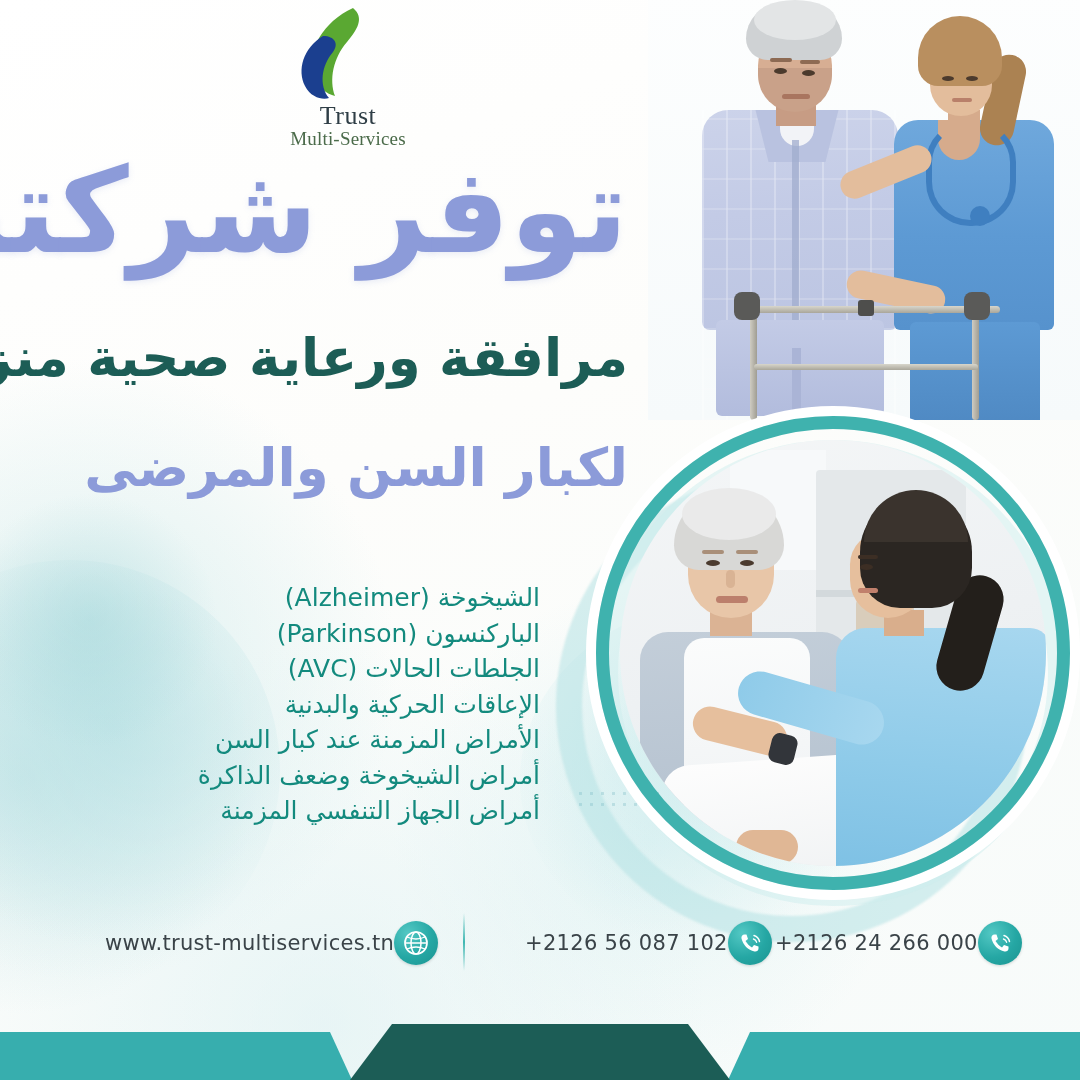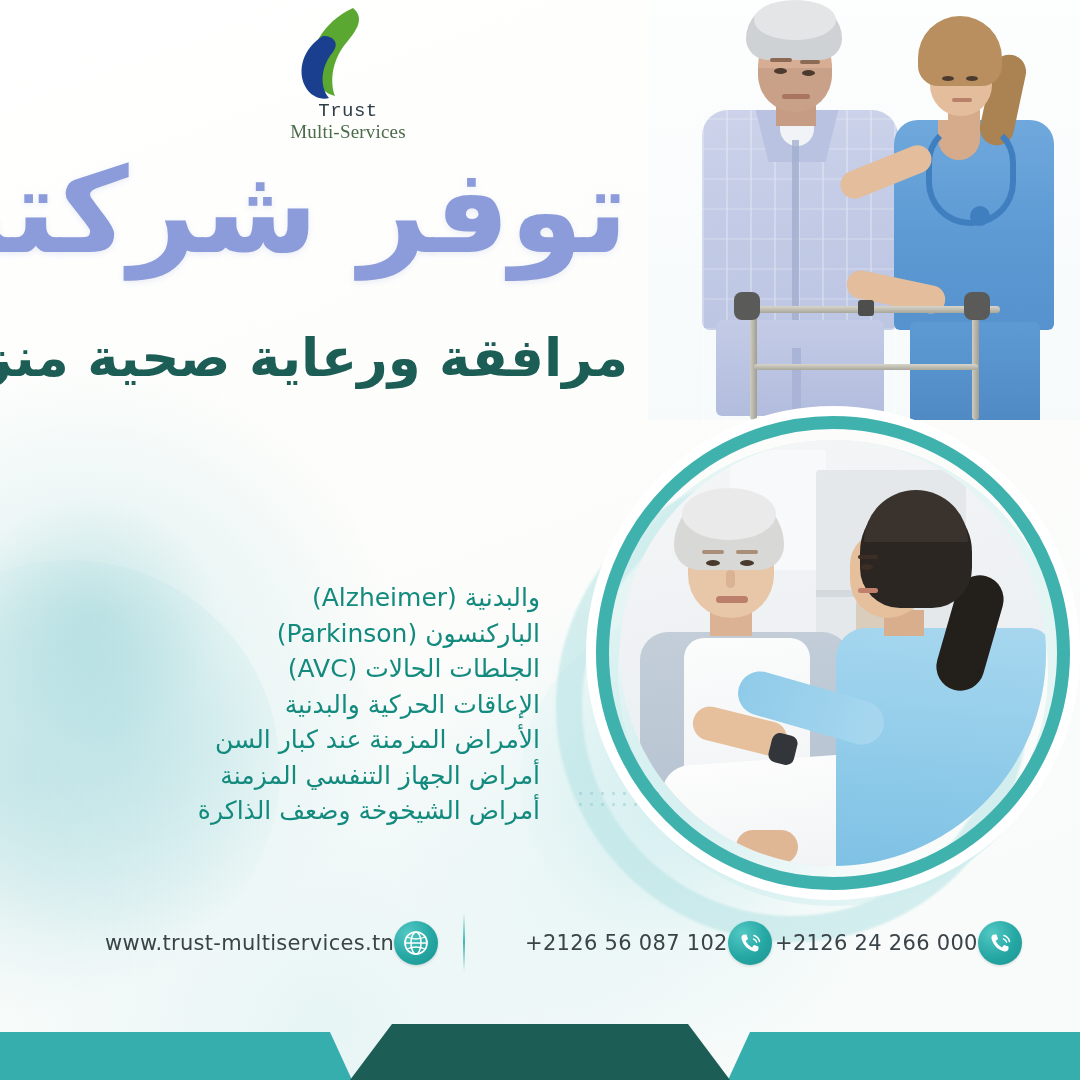--- a/index.html
+++ b/index.html
@@ -182,22 +182,22 @@
   .nurse2 .forearm{
     position:absolute;left:-150px;top:226px;width:96px;height:34px;border-radius:20px;
     background:#e6bf9d;transform:rotate(14deg);
   }
   .nurse2 .watch{position:absolute;left:-72px;top:246px;width:26px;height:30px;border-radius:8px;background:#32353a;transform:rotate(14deg);}
 
   
   .logo{position:absolute;left:283px;top:6px;width:130px;height:134px;text-align:center;}
   .logo-mark{width:130px;height:94px;}
   .logo-t1{
-    font-family:Liberation Mono, monospace;
-    font-size:19px;color:#2f3e46;letter-spacing:.5px;line-height:1.05;margin-top:-2px;
+    font-family:Liberation Serif, serif;
+    font-size:26px;color:#2f3e46;letter-spacing:.5px;line-height:1.05;margin-top:-2px;
   }
   .logo-t2{
     font-family:"Liberation Serif","DejaVu Serif",serif;
     font-size:19px;color:#4b6b4a;letter-spacing:.2px;line-height:1.1;
   }
 
   
   .head-1{
     position:absolute;right:452px;top:152px;
     font-size:118px;font-weight:700;color:#8c9bd9;line-height:1;
@@ -357,29 +357,30 @@
     <svg class="logo-mark" viewBox="0 0 130 94">
       <path d="M70 2 C40 16 24 44 30 68 C34 82 44 88 52 90 C46 74 50 52 64 36 C74 24 82 12 70 2 Z" fill="#5aa832"></path>
       <path d="M40 30 C20 42 14 64 22 80 C28 92 40 94 46 92 C36 80 38 60 50 46 C56 38 52 30 40 30 Z" fill="#1b3f8f"></path>
     </svg>
     <div class="logo-t1">Trust</div>
     <div class="logo-t2">Multi-Services</div>
   </div>
 
   <div class="head-1">توفر شركتنا</div>
   <div class="head-2">مرافقة ورعاية صحية منزلية</div>
+  <div class="head-3">لكبار السن والمرضى</div>
 
   <div class="conditions">
-    <div class="line">والبدنية (Alzheimer)</div>
+    <div class="line">الشيخوخة (Alzheimer)</div>
     <div class="line">الباركنسون (Parkinson)</div>
     <div class="line">الجلطات الحالات (AVC)</div>
     <div class="line">الإعاقات الحركية والبدنية</div>
     <div class="line">الأمراض المزمنة عند كبار السن</div>
+    <div class="line">أمراض الشيخوخة وضعف الذاكرة</div>
     <div class="line">أمراض الجهاز التنفسي المزمنة</div>
-    <div class="line">أمراض الشيخوخة وضعف الذاكرة</div>
   </div>
 
   <div class="footer">
 
     <div class="f-item f-web">
       <span class="icon-circle">
         <svg width="30" height="30" viewBox="0 0 30 30">
           <circle cx="15" cy="15" r="11" fill="none" stroke="#ffffff" stroke-width="1.7"></circle>
           <ellipse cx="15" cy="15" rx="5" ry="11" fill="none" stroke="#ffffff" stroke-width="1.5"></ellipse>
           <line x1="4" y1="15" x2="26" y2="15" stroke="#ffffff" stroke-width="1.5"></line>

